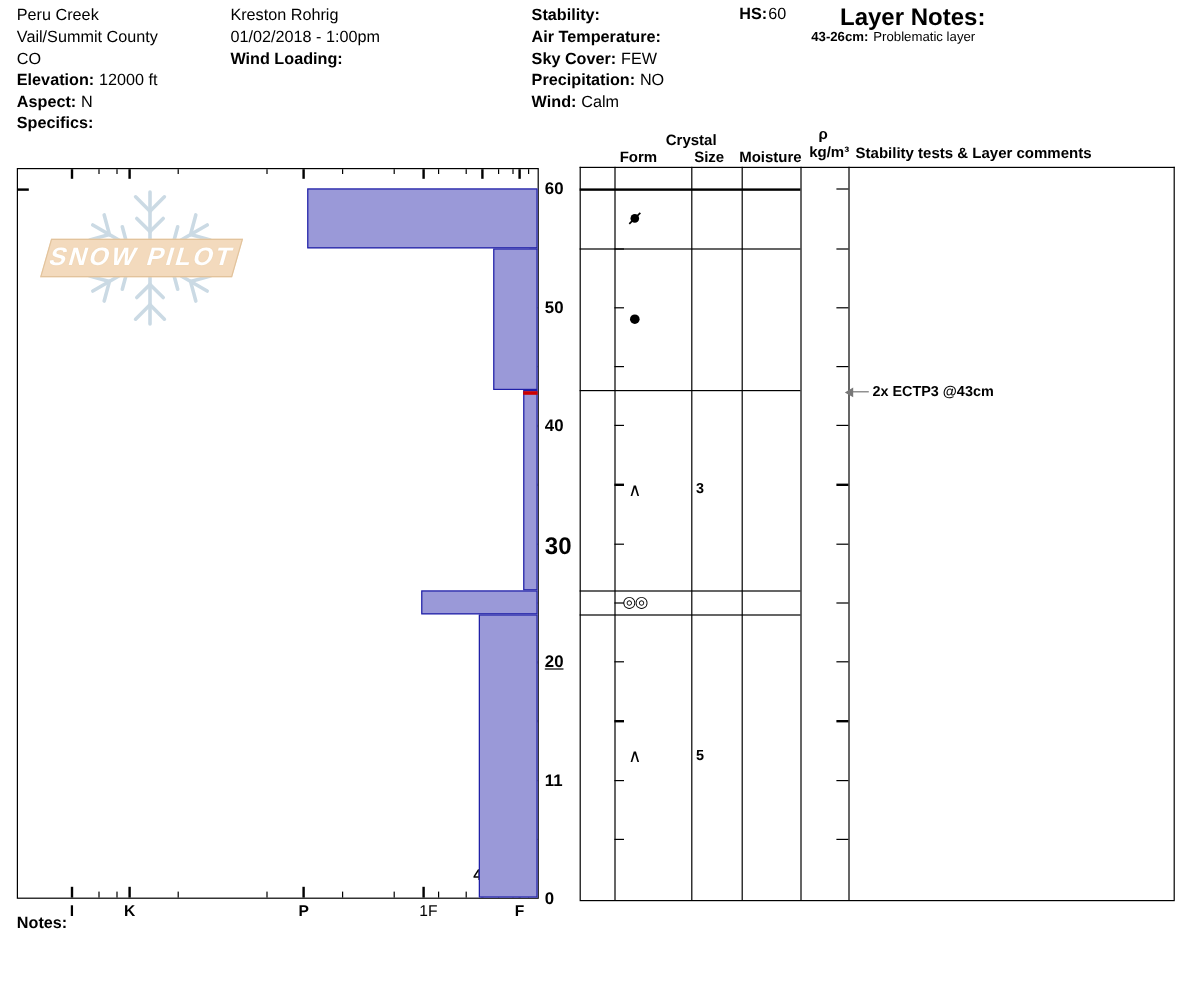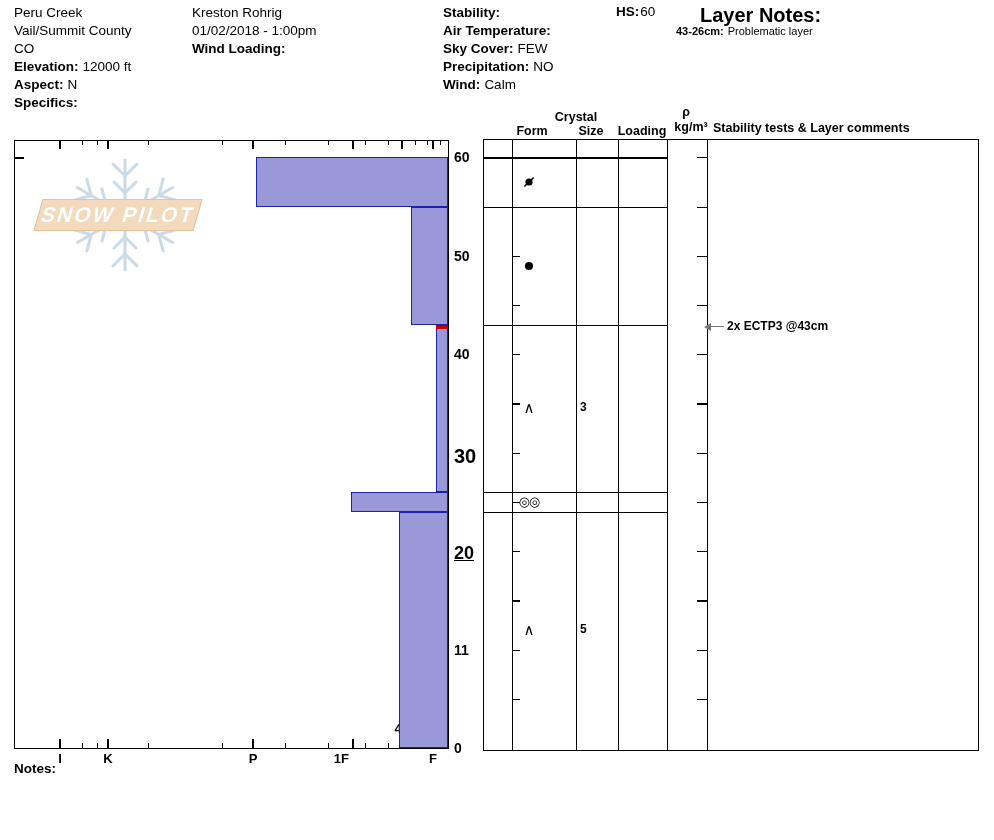--- a/index.html
+++ b/index.html
@@ -72,40 +72,40 @@
         <use href="#arm" transform="rotate(240 68 63)"></use>
         <use href="#arm" transform="rotate(300 68 63)"></use>
       </g>
     </svg>
     <div class="banner">SNOW PILOT</div>
   </div>
 
   <div class="colhead" style="left:546px;top:110px;width:60px;text-align:center;">Crystal</div>
   <div class="colhead" style="left:502px;top:124px;width:60px;text-align:center;">Form</div>
   <div class="colhead" style="left:561px;top:124px;width:60px;text-align:center;">Size</div>
-  <div class="colhead" style="left:601px;top:124px;width:82px;text-align:center;">Loading</div>
+  <div class="colhead" style="left:601px;top:124px;width:82px;text-align:center;">Moisture</div>
   <div class="colhead" style="left:666px;top:105px;width:40px;text-align:center;">ρ</div>
   <div class="colhead" style="left:661px;top:120px;width:60px;text-align:center;">kg/m³</div>
   <div class="colhead" style="left:713px;top:121px;">Stability tests &amp; Layer comments</div>
 
   <div class="notes">Notes:</div>
 
 <div style="position: absolute; left: 14px; top: 140px; width: 435px; height: 609px; border: 1.5px solid rgb(0, 0, 0);"></div>
     <div style="position: absolute; left: 59px; top: 739px; width: 1.5px; height: 9px; background: rgb(0, 0, 0);"></div>
     <div style="position: absolute; left: 59px; top: 141px; width: 1.5px; height: 8px; background: rgb(0, 0, 0);"></div>
     <div style="position: absolute; left: 46px; top: 751px; width: 28px; text-align: center; font-weight: bold; font-size: 13px;">I</div>
     <div style="position: absolute; left: 107px; top: 739px; width: 1.5px; height: 9px; background: rgb(0, 0, 0);"></div>
     <div style="position: absolute; left: 107px; top: 141px; width: 1.5px; height: 8px; background: rgb(0, 0, 0);"></div>
     <div style="position: absolute; left: 94px; top: 751px; width: 28px; text-align: center; font-weight: bold; font-size: 13px;">K</div>
     <div style="position: absolute; left: 252px; top: 739px; width: 1.5px; height: 9px; background: rgb(0, 0, 0);"></div>
     <div style="position: absolute; left: 252px; top: 141px; width: 1.5px; height: 8px; background: rgb(0, 0, 0);"></div>
     <div style="position: absolute; left: 239px; top: 751px; width: 28px; text-align: center; font-weight: bold; font-size: 13px;">P</div>
     <div style="position: absolute; left: 352px; top: 739px; width: 1.5px; height: 9px; background: rgb(0, 0, 0);"></div>
     <div style="position: absolute; left: 352px; top: 141px; width: 1.5px; height: 8px; background: rgb(0, 0, 0);"></div>
-    <div style="position: absolute; left: 321px; top: 751px; width: 28px; text-align: right; font-weight: bold; font-size: 13px;">1F</div>
+    <div style="position: absolute; left: 343px; top: 751px; width: 28px; text-align: center; font-weight: normal; font-size: 13px;">1F</div>
     <div style="position: absolute; left: 401px; top: 739px; width: 1.5px; height: 9px; background: rgb(0, 0, 0);"></div>
     <div style="position: absolute; left: 401px; top: 141px; width: 1.5px; height: 8px; background: rgb(0, 0, 0);"></div>
     <div style="position: absolute; left: 388px; top: 721px; width: 28px; text-align: center; font-weight: bold; font-size: 13px;">4F</div>
     <div style="position: absolute; left: 432px; top: 739px; width: 1.5px; height: 9px; background: rgb(0, 0, 0);"></div>
     <div style="position: absolute; left: 432px; top: 141px; width: 1.5px; height: 8px; background: rgb(0, 0, 0);"></div>
     <div style="position: absolute; left: 419px; top: 751px; width: 28px; text-align: center; font-weight: bold; font-size: 13px;">F</div>
     <div style="position: absolute; left: 82px; top: 743px; width: 1.2px; height: 5px; background: rgb(0, 0, 0);"></div>
     <div style="position: absolute; left: 82px; top: 141px; width: 1.2px; height: 4px; background: rgb(0, 0, 0);"></div>
     <div style="position: absolute; left: 97px; top: 743px; width: 1.2px; height: 5px; background: rgb(0, 0, 0);"></div>
     <div style="position: absolute; left: 97px; top: 141px; width: 1.2px; height: 4px; background: rgb(0, 0, 0);"></div>
@@ -142,21 +142,21 @@
     <div style="position: absolute; left: 256px; top: 157.3px; width: 192px; height: 49.225px; background: rgb(154, 153, 216); border: 1.5px solid rgb(32, 32, 168);"></div>
     <div style="position: absolute; left: 411px; top: 206.525px; width: 37px; height: 118.14px; background: rgb(154, 153, 216); border: 1.5px solid rgb(32, 32, 168);"></div>
     <div style="position: absolute; left: 436px; top: 324.665px; width: 12px; height: 167.365px; background: rgb(154, 153, 216); border: 1.5px solid rgb(32, 32, 168);"></div>
     <div style="position: absolute; left: 436px; top: 325.665px; width: 12px; height: 3px; background: rgb(204, 0, 0);"></div>
     <div style="position: absolute; left: 351px; top: 492.03px; width: 97px; height: 19.69px; background: rgb(154, 153, 216); border: 1.5px solid rgb(32, 32, 168);"></div>
     <div style="position: absolute; left: 399px; top: 511.72px; width: 49px; height: 236.28px; background: rgb(154, 153, 216); border: 1.5px solid rgb(32, 32, 168);"></div>
     <div style="position: absolute; left: 454px; top: 149.3px; width: 28px; font-weight: bold; font-size: 14px;">60</div>
     <div style="position: absolute; left: 454px; top: 247.75px; width: 28px; font-weight: bold; font-size: 14px;">50</div>
     <div style="position: absolute; left: 454px; top: 346.2px; width: 28px; font-weight: bold; font-size: 14px;">40</div>
     <div style="position: absolute; left: 454px; top: 444.65px; width: 28px; font-weight: bold; font-size: 20px;">30</div>
-    <div style="position: absolute; left: 454px; top: 543.1px; width: 28px; font-weight: bold; font-size: 18px; text-decoration: underline;">20</div>
+    <div style="position: absolute; left: 454px; top: 543.1px; width: 28px; font-weight: bold; font-size: 14px; text-decoration: underline;">20</div>
     <div style="position: absolute; left: 454px; top: 641.55px; width: 28px; font-weight: bold; font-size: 14px;">11</div>
     <div style="position: absolute; left: 454px; top: 740px; width: 28px; font-weight: bold; font-size: 14px;">0</div>
     <div style="position: absolute; left: 483px; top: 139px; width: 1.4px; height: 611px; background: rgb(0, 0, 0);"></div>
     <div style="position: absolute; left: 512px; top: 139px; width: 1.4px; height: 611px; background: rgb(0, 0, 0);"></div>
     <div style="position: absolute; left: 576px; top: 139px; width: 1.4px; height: 611px; background: rgb(0, 0, 0);"></div>
     <div style="position: absolute; left: 618px; top: 139px; width: 1.4px; height: 611px; background: rgb(0, 0, 0);"></div>
     <div style="position: absolute; left: 667px; top: 139px; width: 1.4px; height: 611px; background: rgb(0, 0, 0);"></div>
     <div style="position: absolute; left: 707px; top: 139px; width: 1.4px; height: 611px; background: rgb(0, 0, 0);"></div>
     <div style="position: absolute; left: 978px; top: 139px; width: 1.4px; height: 611px; background: rgb(0, 0, 0);"></div>
     <div style="position: absolute; left: 483px; top: 139px; width: 496px; height: 1.4px; background: rgb(0, 0, 0);"></div>

